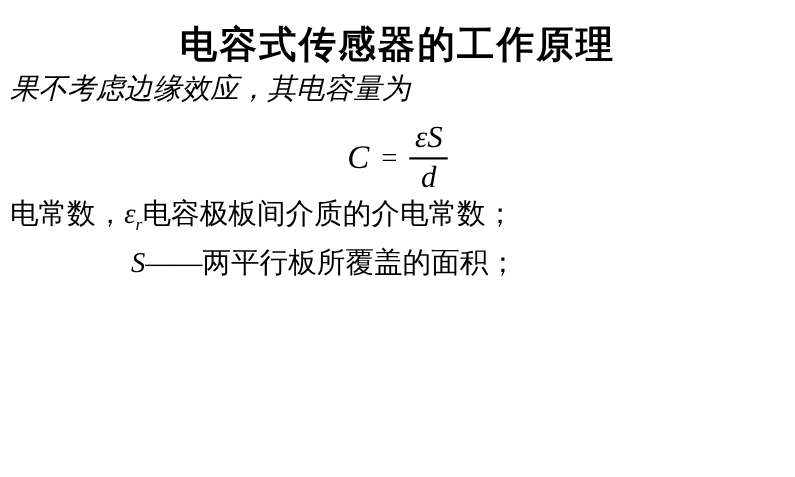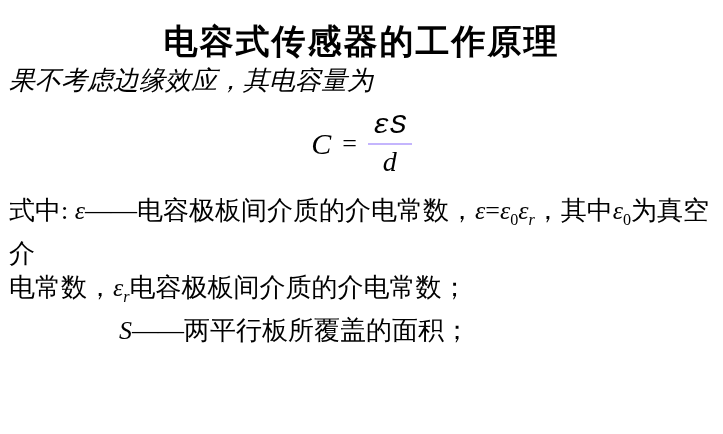--- a/index.html
+++ b/index.html
@@ -58,22 +58,21 @@
   }
   .frac {
     display: inline-flex;
     flex-direction: column;
     align-items: center;
     font-size: 28px;
   }
   .frac-num {
     line-height: 32px;
     padding: 0 5px 1px 5px;
-    border-bottom: 2px solid #c4b5fd;
-    font-family: Liberation Mono, monospace;
+    border-bottom: 2px solid #000000;
   }
   .frac-den {
     line-height: 33px;
   }
   .def {
     margin: 0;
     font-size: 26px;
     line-height: 34px;
   }
   .def-where1 { margin-top: 16px; }
@@ -95,19 +94,18 @@
 
   <div class="formula">
     <span class="formula-lhs">C</span>
     <span class="formula-eq">=</span>
     <span class="frac">
       <span class="frac-num">εS</span>
       <span class="frac-den">d</span>
     </span>
   </div>
 
-  <p class="def def-where1"><span>式中: </span><span class="seg-i">ε</span><span>——电容极板间介质的介电常数，</span><span class="seg-i">ε</span><span>=</span><span class="seg-i">ε</span><sub class="seg-sub">0</sub><span class="seg-i">ε</span><sub class="seg-isub">r</sub><span>，其中</span><span class="seg-i">ε</span><sub class="seg-sub">0</sub><span>为真空介</span></p>
 
   <p class="def def-where2"><span>电常数，</span><span class="seg-i">ε</span><sub class="seg-isub">r</sub><span>电容极板间介质的介电常数；</span></p>
 
   <p class="def def-s"><span class="seg-i">S</span><span>——两平行板所覆盖的面积；</span></p>
 
 </div>
 
 </body></html>

